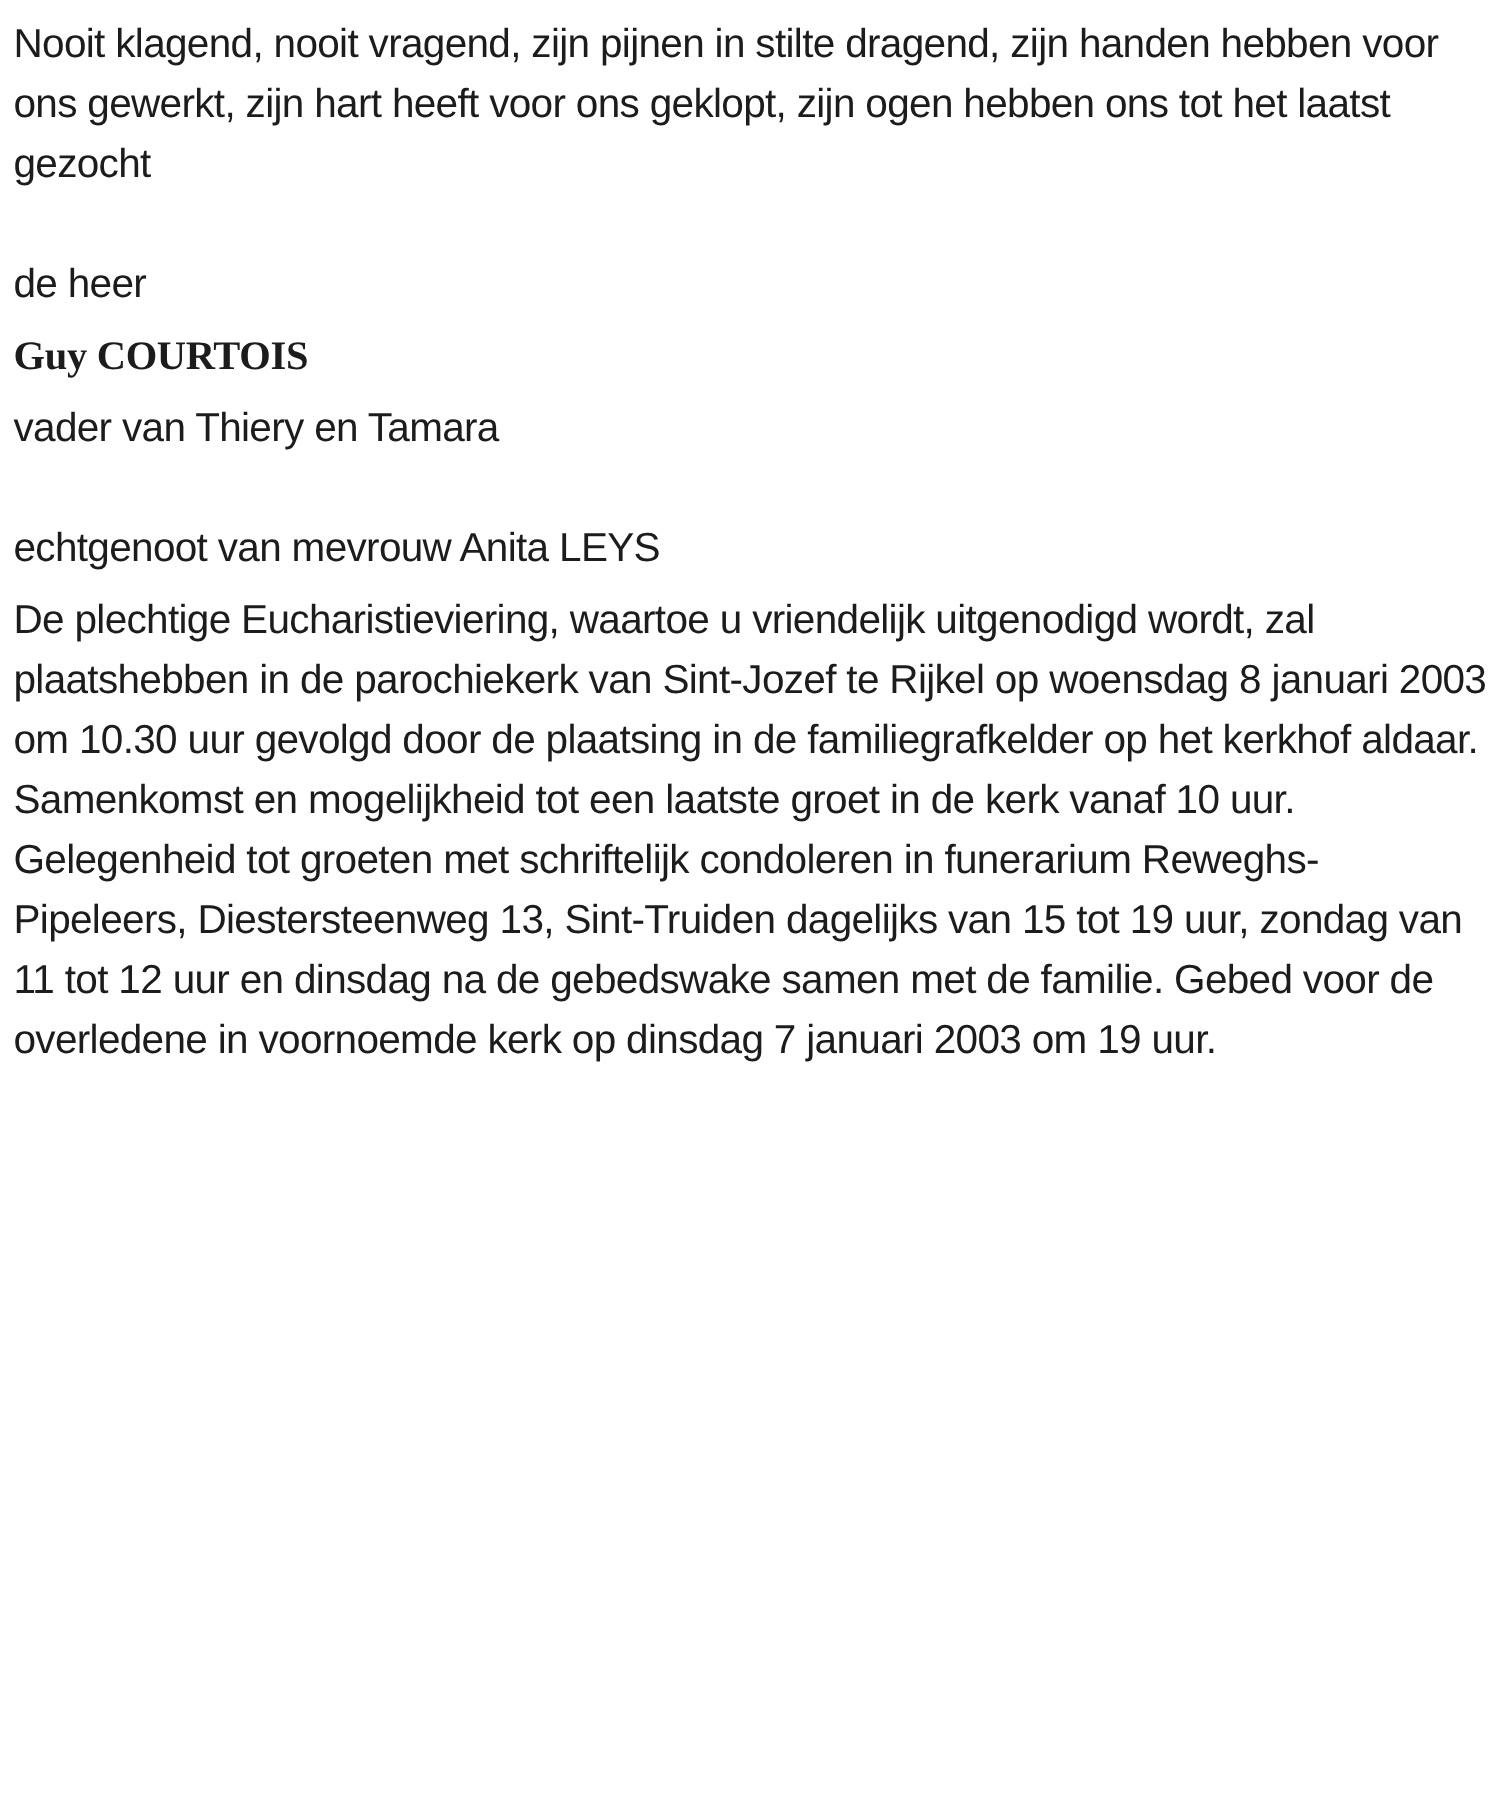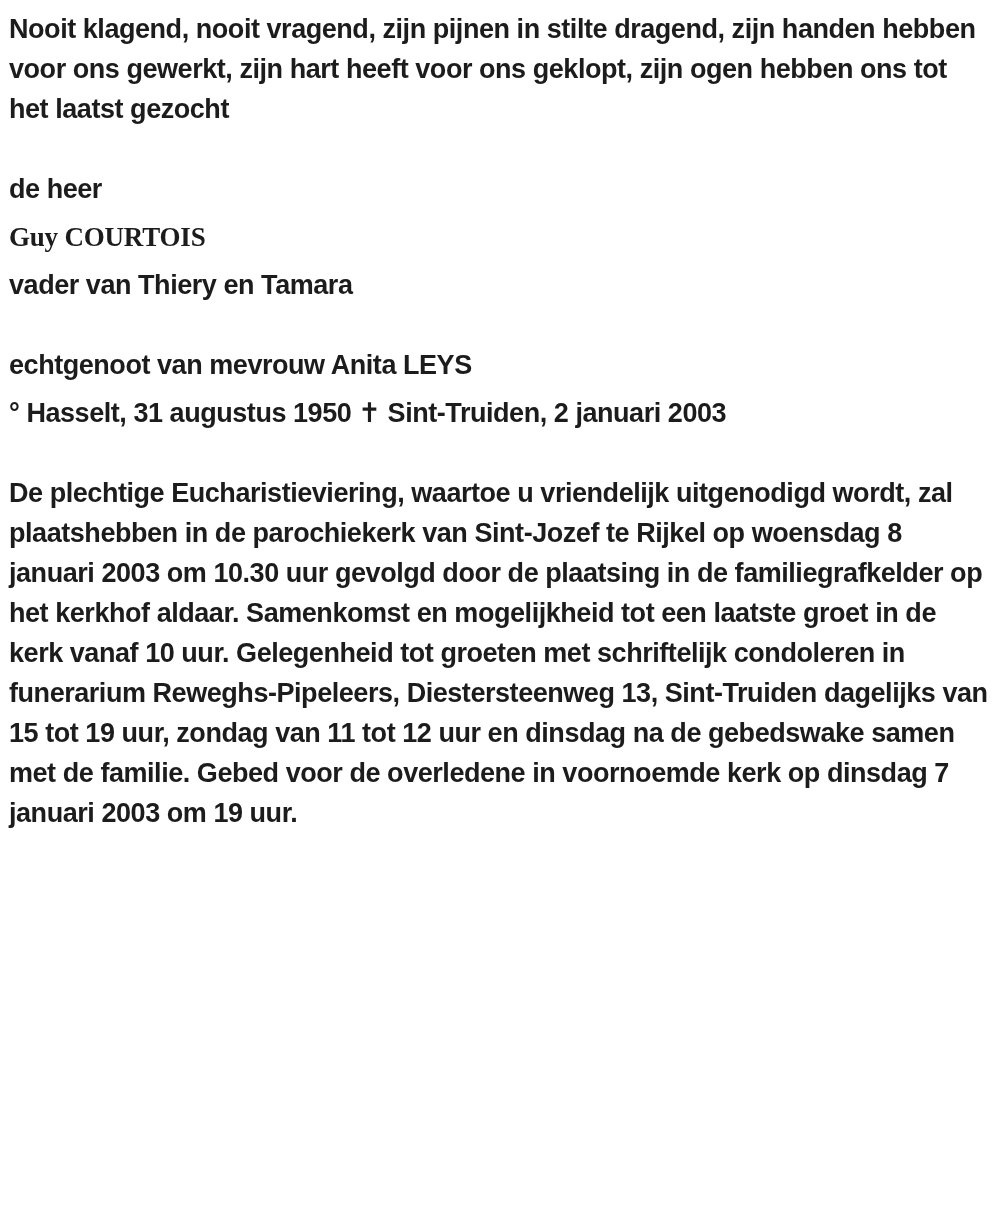--- a/index.html
+++ b/index.html
@@ -13,21 +13,21 @@
       width: 1000px;
       min-height: 1206px;
       background: #ffffff;
       color: #1c1c1c;
       padding: 9px 8px 20px 9px;
     }
     .para {
       margin: 0;
       font-size: 27px;
       line-height: 40px;
-      font-weight: 700;
+      font-weight: 400;
       letter-spacing: -0.45px;
       max-width: 990px;
       color: #1c1c1c;
     }
     .para.bold {
       font-weight: 700;
       letter-spacing: -0.2px;
       font-family: Liberation Serif, serif;
     }
     
@@ -44,19 +44,18 @@
 
   <p class="para gap-small">de heer</p>
 
   <p class="para bold gap-small">Guy COURTOIS</p>
 
   <p class="para gap-large">vader van Thiery en Tamara</p>
 
   <p class="para gap-small">echtgenoot van mevrouw Anita LEYS</p>
 
 
-  <p class="para gap-large">° Hasselt, 31 augustus 1950 ✝ Sint-Truiden, 2 januari 2003</p>
 
   <p class="para gap-large">De plechtige Eucharistieviering, waartoe u vriendelijk uitgenodigd wordt, zal plaatshebben in de parochiekerk van Sint-Jozef te Rijkel op woensdag 8 januari 2003 om 10.30 uur gevolgd door de plaatsing in de familiegrafkelder op het kerkhof aldaar. Samenkomst en mogelijkheid tot een laatste groet in de kerk vanaf 10 uur. Gelegenheid tot groeten met schriftelijk condoleren in funerarium Reweghs-Pipeleers, Diestersteenweg 13, Sint-Truiden dagelijks van 15 tot 19 uur, zondag van 11 tot 12 uur en dinsdag na de gebedswake samen met de familie. Gebed voor de overledene in voornoemde kerk op dinsdag 7 januari 2003 om 19 uur.</p>
 
 
 
 </main>
 
 </body></html>

